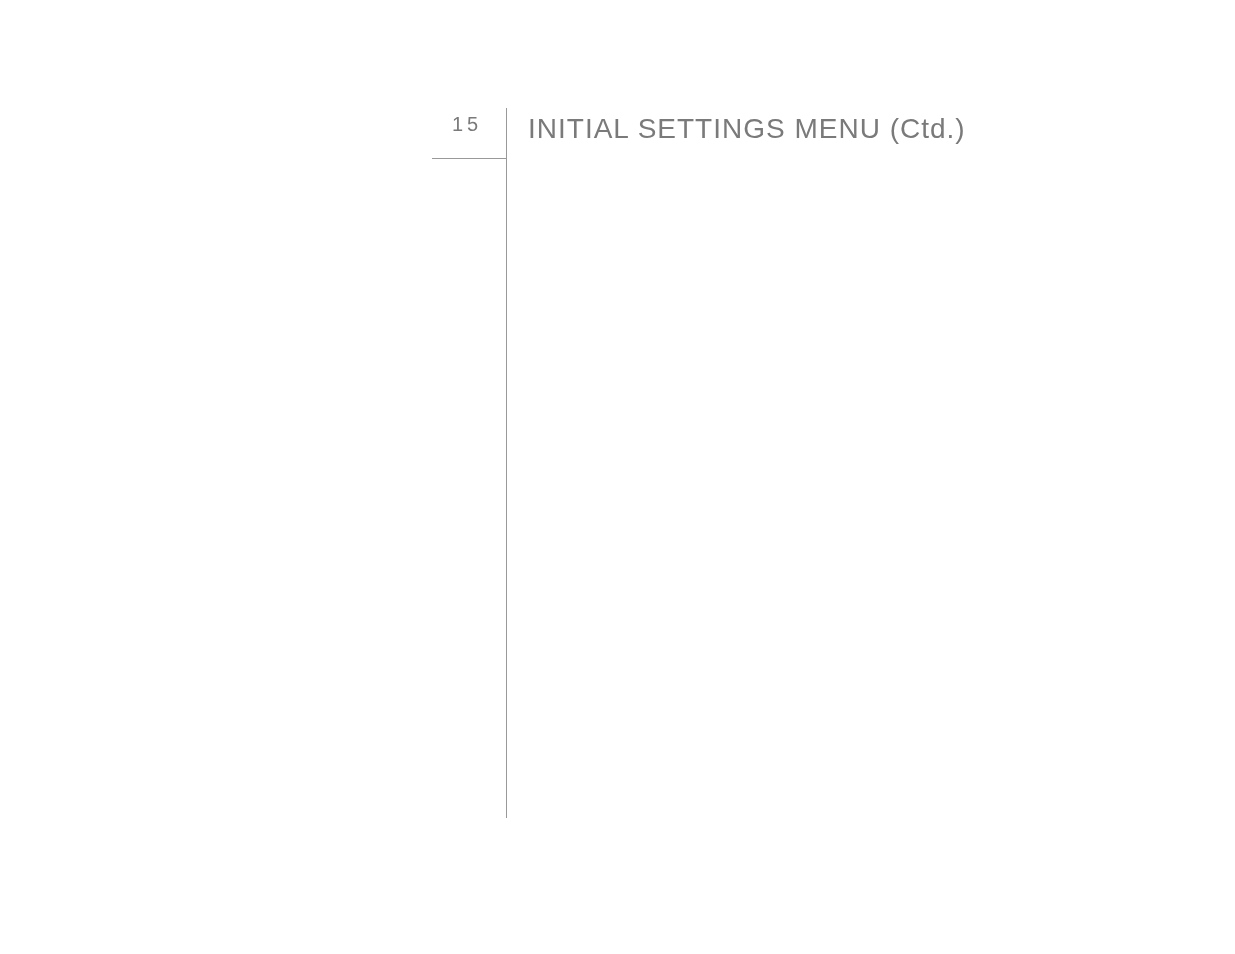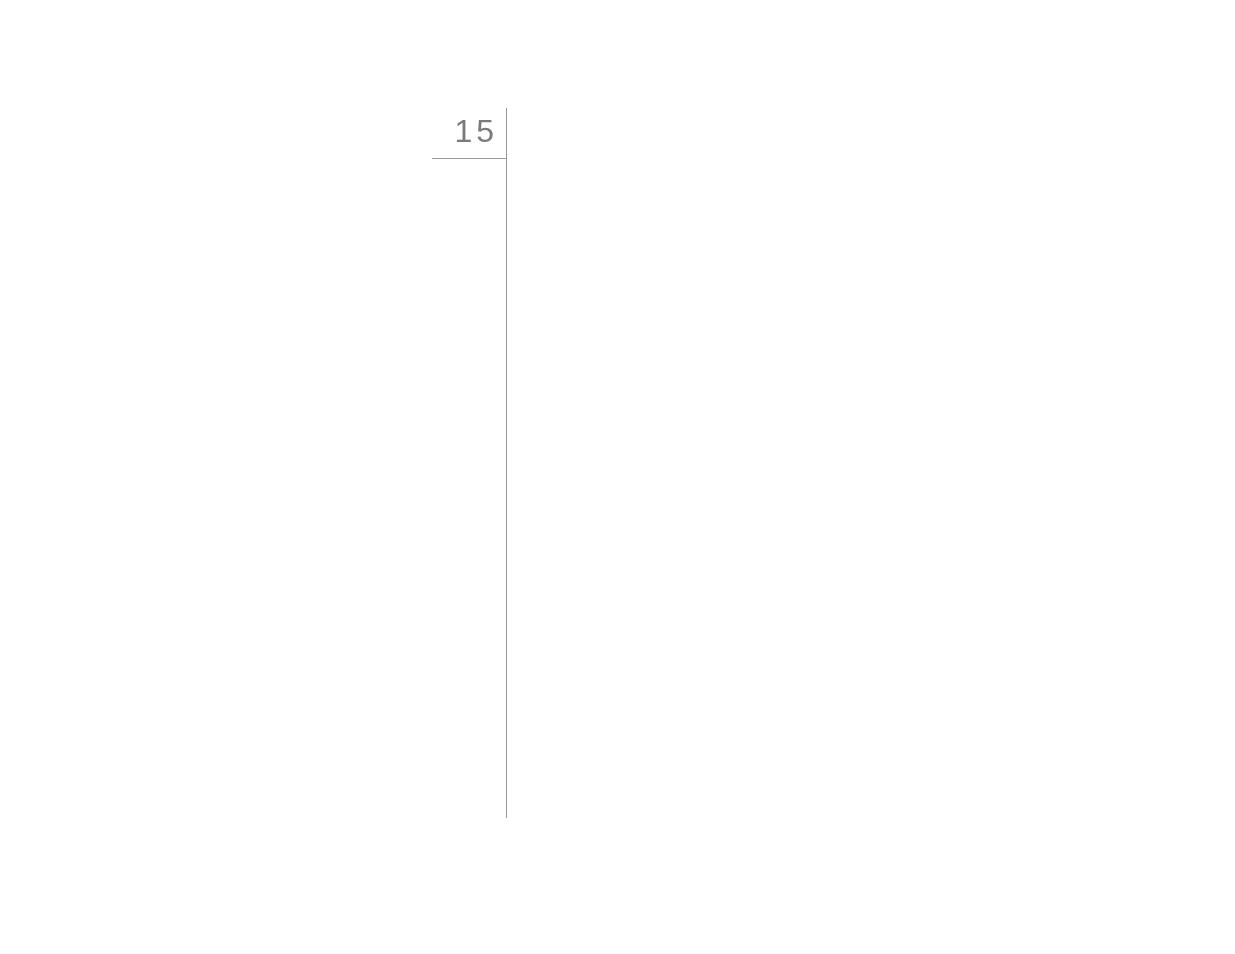--- a/index.html
+++ b/index.html
@@ -32,25 +32,24 @@
     .horizontal-line {
       position: absolute;
       left: 432px;
       top: 158px;
       width: 74px;
       height: 1px;
       background: #999999;
     }
     .section-number {
       position: absolute;
-      left: 432px;
+      left: 452px;
       top: 113px;
       width: 66px;
-      text-align: right;
-      font-size: 32px;
+      font-size: 20px;
       color: #7a7a7a;
       letter-spacing: 4px;
       font-weight: 400;
       font-stretch: semi-expanded;
     }
     .section-title {
       position: absolute;
       left: 528px;
       top: 113px;
       font-size: 28px;
@@ -60,13 +59,14 @@
       font-stretch: semi-expanded;
     }
   </style>
 </head>
 <body>
 
 <div class="page-container">
   <div class="vertical-line"></div>
   <div class="horizontal-line"></div>
   <div class="section-number">15</div>
+  <div class="section-title">INITIAL SETTINGS MENU (Ctd.)</div>
 </div>
 
 </body></html>

